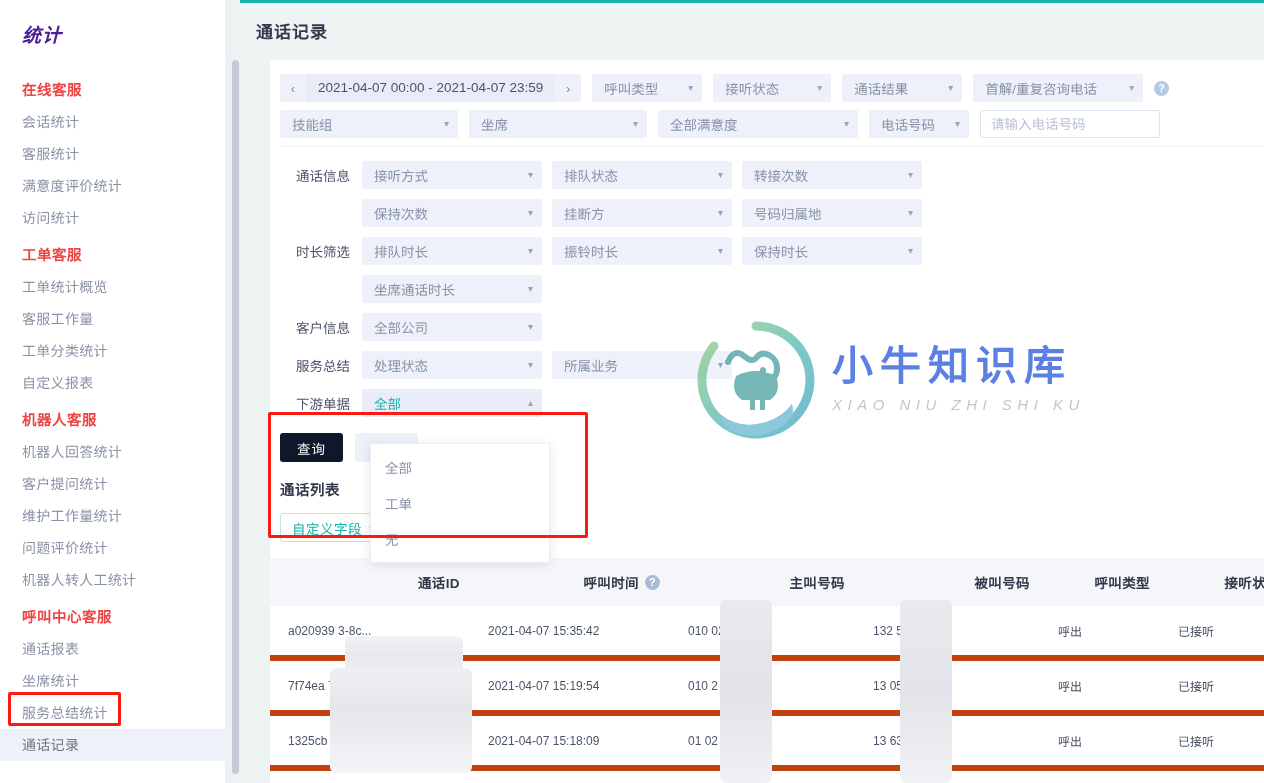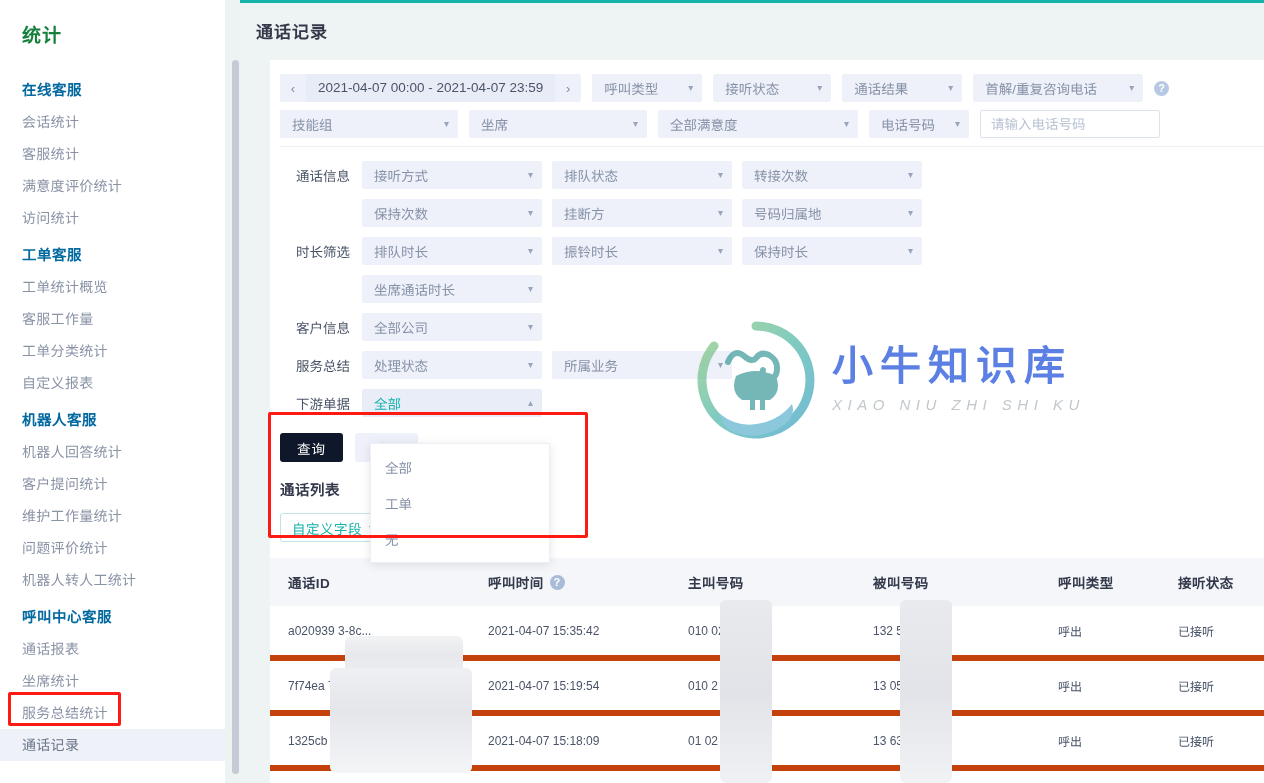--- a/index.html
+++ b/index.html
@@ -20,31 +20,32 @@
   .sidebar {
     position: relative;
     width: 240px; height: 783px;
     background: #ffffff;
     flex: 0 0 240px;
     overflow: hidden;
   }
   .sidebar-title {
     font-size: 19px;
     font-weight: bold;
-    color: #15803d;
+    color: #4c1d95;
     padding: 20px 0 0 22px;
     letter-spacing: 1px;
+    font-style: italic;
   }
   .nav {
     padding-top: 22px;
   }
   .nav-group-title {
     font-size: 14.5px;
     font-weight: bold;
-    color: #0369a1;
+    color: #ef4444;
     padding: 9px 0 7px 22px;
     letter-spacing: .5px;
   }
   .nav-item {
     font-size: 14px;
     color: #8a93a6;
     padding: 7px 0 7px 22px;
     line-height: 18px;
     cursor: pointer;
     letter-spacing: .3px;
@@ -252,21 +253,21 @@
   .custom-field-btn .caret { margin-left: 7px; font-size: 10px; color: #6cc8c5; }
 
   
   .table-wrap { margin: 16px 0 0 0; }
   table.calls { width: 100%; border-collapse: collapse; }
   table.calls th {
     background: #f4f6fa;
     font-size: 13.5px;
     color: #33394a;
     font-weight: bold;
-    text-align: left;
+    text-align: right;
     padding: 14px 10px 14px 18px;
     white-space: nowrap;
     letter-spacing: .4px;
   }
   table.calls td {
     font-size: 12px;
     color: #4a5468;
     padding: 16px 10px 16px 18px;
     border-bottom: 6px solid #c2410c;
     white-space: nowrap;

